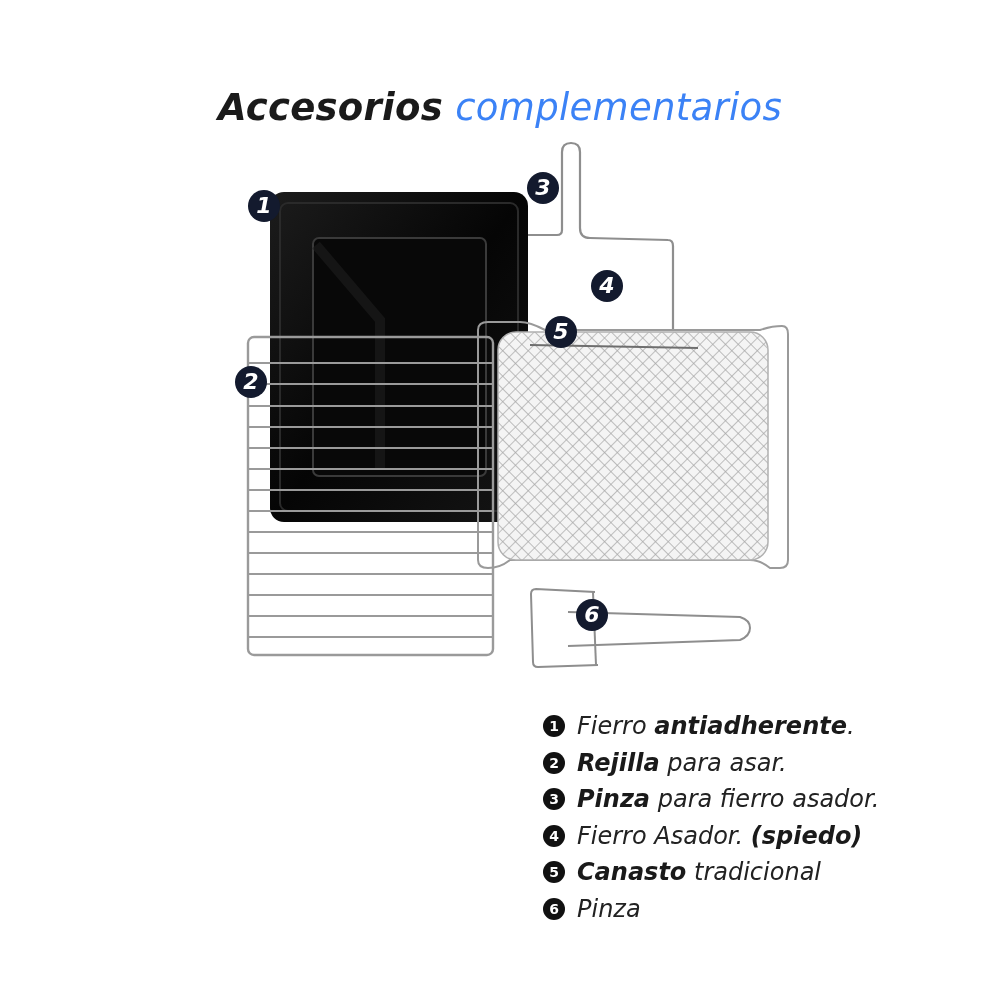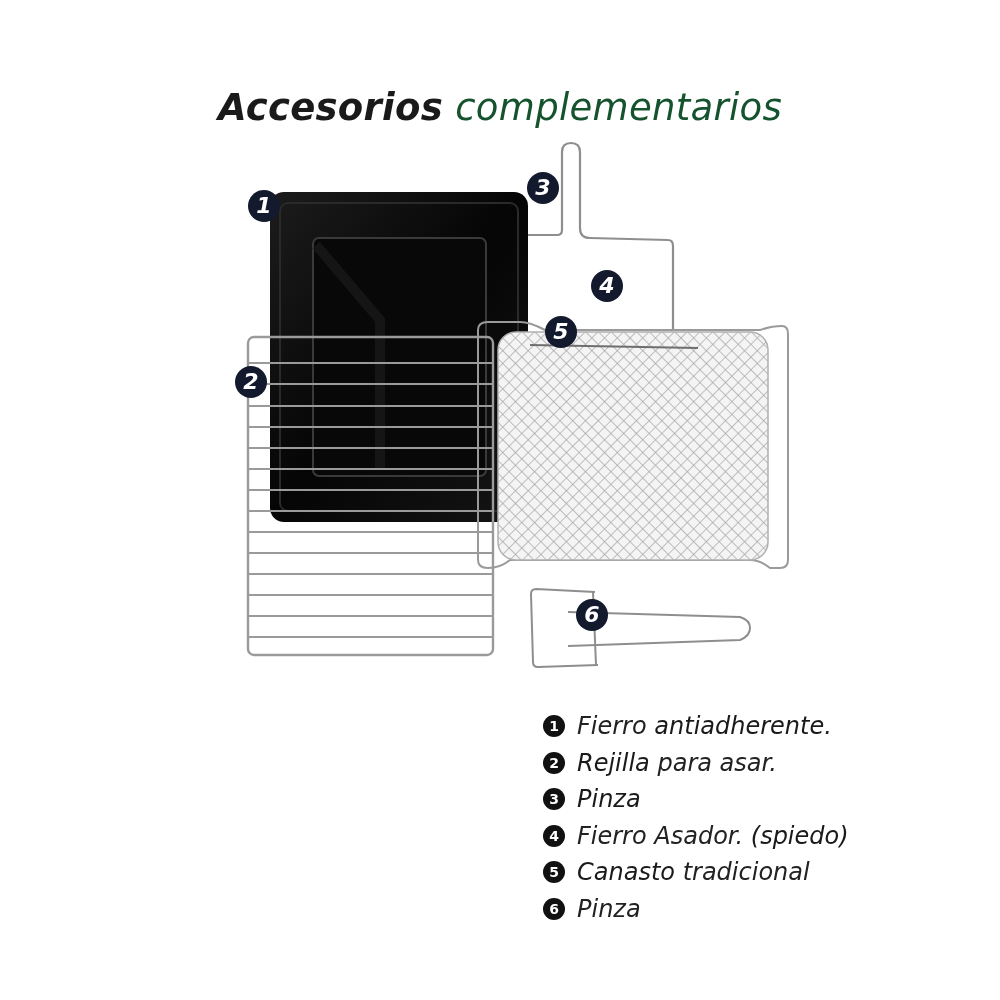--- a/index.html
+++ b/index.html
@@ -1,25 +1,25 @@
 <!DOCTYPE html>
 <html><head>
   <meta charset="utf-8">
   <style>
     html, body { margin:0; padding:0; background:#ffffff; }
     body { width:1000px; height:1000px; position:relative; overflow:hidden; font-family:"DejaVu Sans", sans-serif; }
     .title { position:absolute; top:86px; left:0; width:1000px; text-align:center; font-size:37px; font-style:italic; color:#1a1a1a; letter-spacing:0.3px; }
     .title .bold { font-weight:bold; }
-    .title .light { font-weight:normal; color:#14532d; font-family:"DejaVu Sans", sans-serif; font-weight:200;margin-top:24px; }
+    .title .light { font-weight:normal; color:#3b82f6; font-family:"DejaVu Sans", sans-serif; font-weight:200;margin-top:24px; }
     .illus { position:absolute; left:0; top:0; width:1000px; height:700px; }
     .badge { position:absolute; width:32px; height:32px; border-radius:50%; background:#131a2e; color:#fff; font-weight:bold; font-style:italic; font-size:22px; line-height:32px; text-align:center; font-family:"DejaVu Sans", sans-serif; }
     .legend { position:absolute; left:543px; top:708px; }
     .legend-item { display:flex; align-items:center; height:36.5px; font-size:24px; font-style:italic; color:#1a1a1a; }
     .legend-num { width:22px; height:22px; border-radius:50%; background:#111; color:#fff; font-size:14px; font-weight:bold; font-style:normal; line-height:22px; text-align:center; margin-right:12px; flex:none; }
-    .legend-item .b { font-weight:normal; }
+    .legend-item .b { font-weight:bold; }
     .legend-item .n { font-weight:normal; color:#222; }
   </style>
 </head>
 <body>
 
 <div class="title">
   <span class="bold">Accesorios</span>
   <span class="light">complementarios</span>
 </div>
 
@@ -89,21 +89,21 @@
   <div class="legend-item">
     <span class="legend-num">1</span>
     <span class="n">Fierro</span>&nbsp;<span class="b">antiadherente</span><span class="n">.</span>
   </div>
   <div class="legend-item">
     <span class="legend-num">2</span>
     <span class="b">Rejilla</span>&nbsp;<span class="n">para asar.</span>
   </div>
   <div class="legend-item">
     <span class="legend-num">3</span>
-    <span class="b">Pinza</span>&nbsp;
+    <span class="b">Pinza</span>&nbsp;<span class="n">para fierro asador.</span>
   </div>
   <div class="legend-item">
     <span class="legend-num">4</span>
     <span class="n">Fierro Asador.</span>&nbsp;<span class="b">(spiedo)</span>
   </div>
   <div class="legend-item">
     <span class="legend-num">5</span>
     <span class="b">Canasto</span>&nbsp;<span class="n">tradicional</span>
   </div>
   <div class="legend-item">

